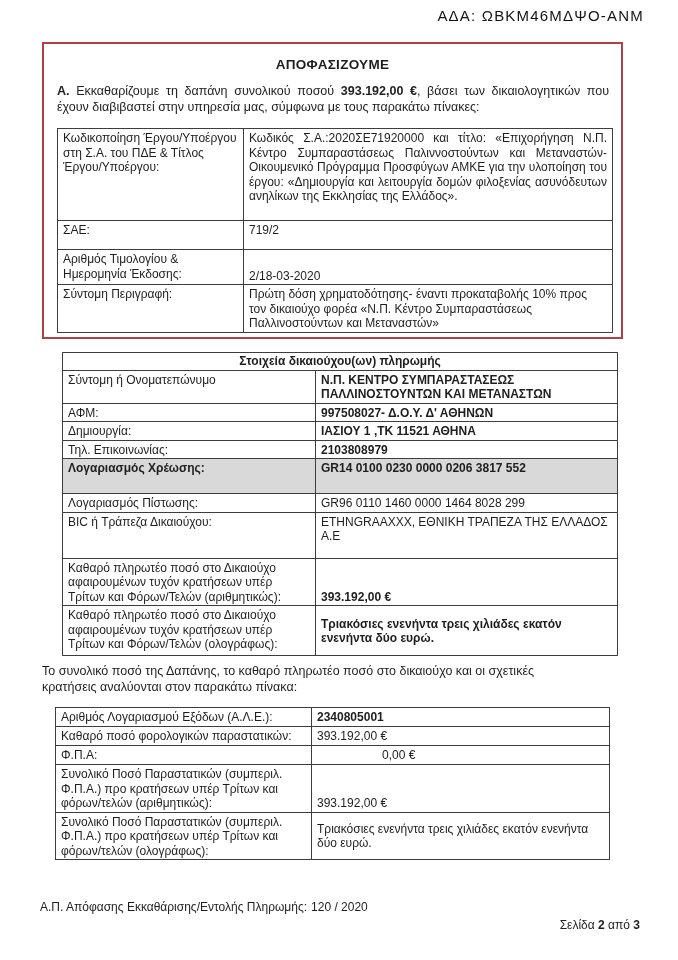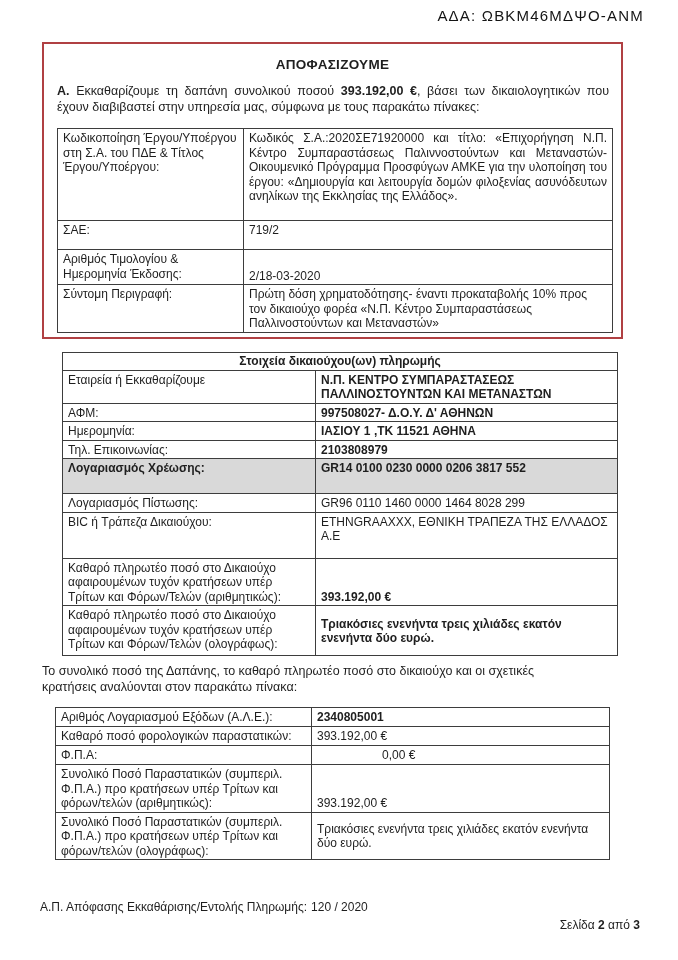--- a/index.html
+++ b/index.html
@@ -115,29 +115,29 @@
   <table class="beneficiary">
     <colgroup>
         <col class="c1">
         <col>
       </colgroup>
     <tbody>
         <tr>
       <td colspan="2" class="thead">Στοιχεία δικαιούχου(ων) πληρωμής</td>
     </tr>
     <tr>
-      <td>Εταιρεία ή Εκκαθαρίζουμε</td>
+      <td>Σύντομη ή Ονοματεπώνυμο</td>
       <td class="b">Ν.Π. ΚΕΝΤΡΟ ΣΥΜΠΑΡΑΣΤΑΣΕΩΣ ΠΑΛΛΙΝΟΣΤΟΥΝΤΩΝ ΚΑΙ ΜΕΤΑΝΑΣΤΩΝ</td>
     </tr>
     <tr>
       <td>ΑΦΜ:</td>
       <td class="b">997508027- Δ.Ο.Υ.  Δ' ΑΘΗΝΩΝ</td>
     </tr>
     <tr>
-      <td>Ημερομηνία:</td>
+      <td>Δημιουργία:</td>
       <td class="b">ΙΑΣΙΟΥ 1 ,ΤΚ 11521  ΑΘΗΝΑ</td>
     </tr>
     <tr>
       <td>Τηλ. Επικοινωνίας:</td>
       <td class="b">2103808979</td>
     </tr>
     <tr>
       <td class="b">Λογαριασμός Χρέωσης:</td>
       <td class="b">GR14 0100 0230 0000 0206 3817 552</td>
     </tr>

